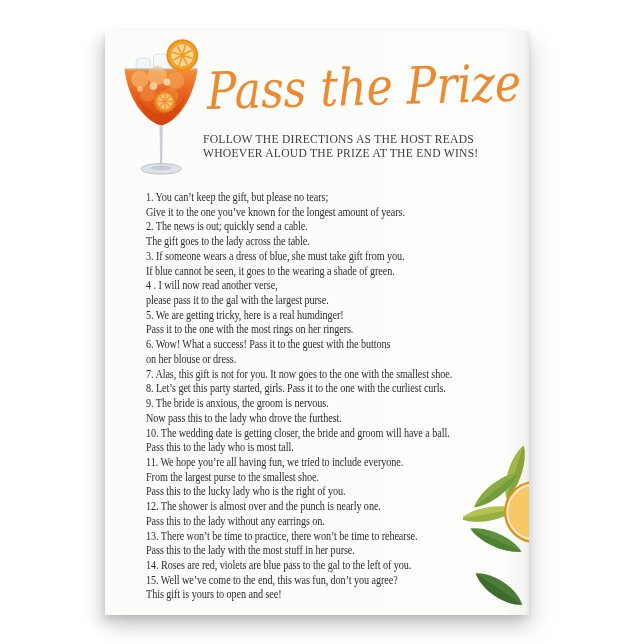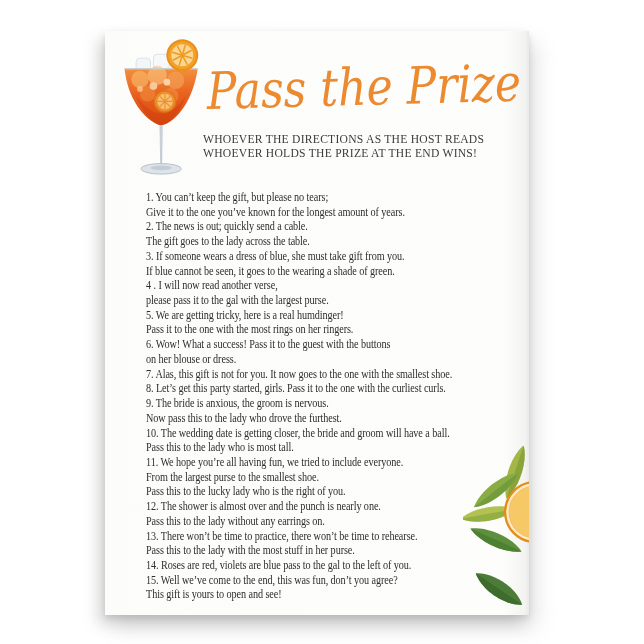--- a/index.html
+++ b/index.html
@@ -114,22 +114,22 @@
       <circle r="11.5" fill="#fbd694"></circle>
       <path d="M0,-11 L0,11 M-11,0 L11,0 M-7.8,-7.8 L7.8,7.8 M7.8,-7.8 L-7.8,7.8" stroke="#ef9c22" stroke-width="1.6"></path>
     </g>
   </svg>
 
   <svg class="title-svg" viewBox="0 0 330 102">
     <text x="165" y="66" text-anchor="middle" font-size="52" fill="#EC8A30" textLength="318" lengthAdjust="spacingAndGlyphs">Pass the Prize</text>
   </svg>
 
   <div class="instructions">
-      <div>WHOEVER THE DIRECTIONS AS THE HOST READS</div>
-      <div>WHOEVER HOLDS THE PRIZE AT THE END WINS!</div>
+      <div>FOLLOW THE DIRECTIONS AS THE HOST READS</div>
+      <div>WHOEVER ALOUD THE PRIZE AT THE END WINS!</div>
     </div>
 
   <div class="poem">
       <div>1. You can’t keep the gift, but please no tears;</div>
       <div>Give it to the one you’ve known for the longest amount of years.</div>
       <div>2. The news is out; quickly send a cable.</div>
       <div>The gift goes to the lady across the table.</div>
       <div>3. If someone wears a dress of blue, she must take gift from you.</div>
       <div>If blue cannot be seen, it goes to the wearing a shade of green.</div>
       <div>4 . I will now read another verse,</div>

